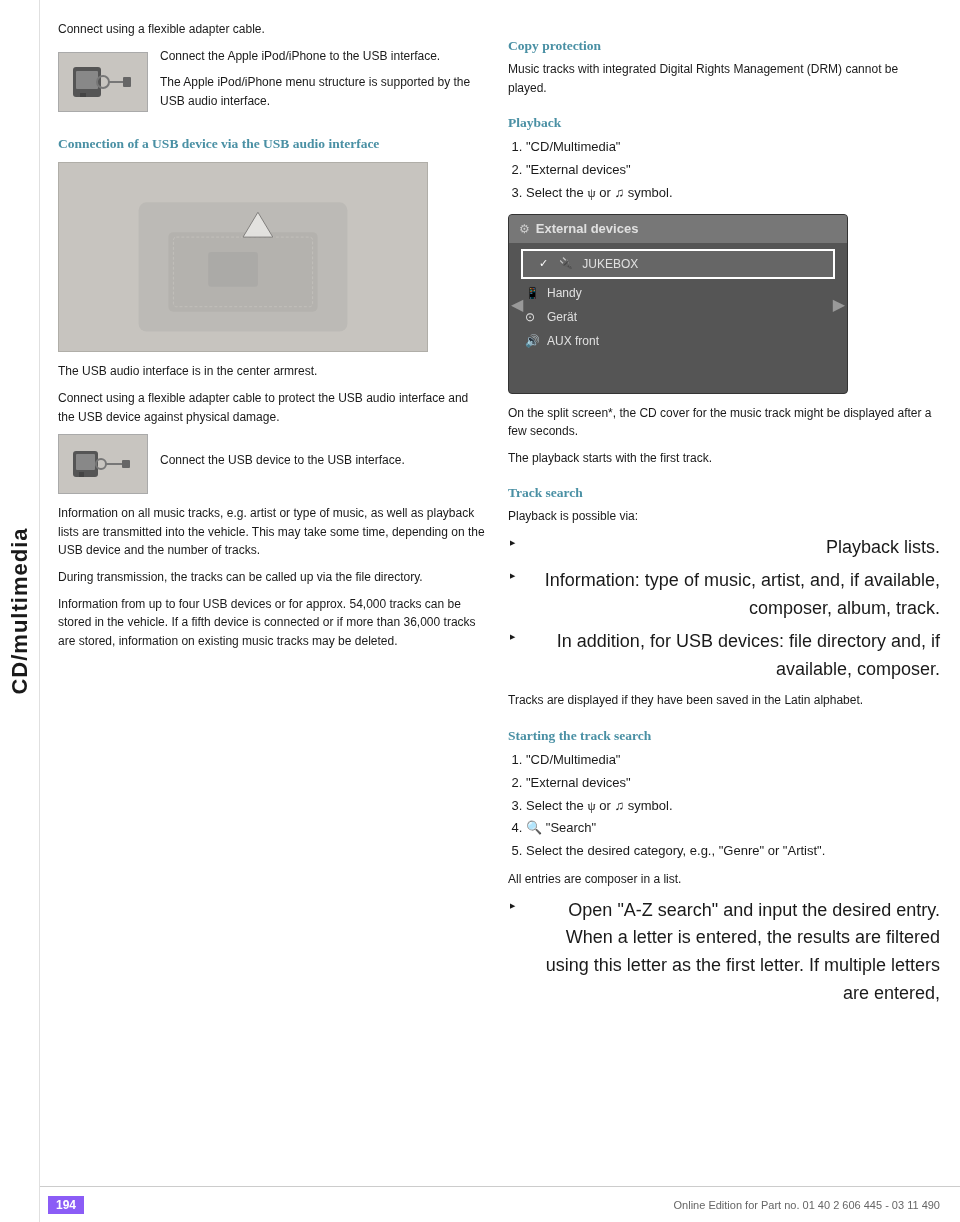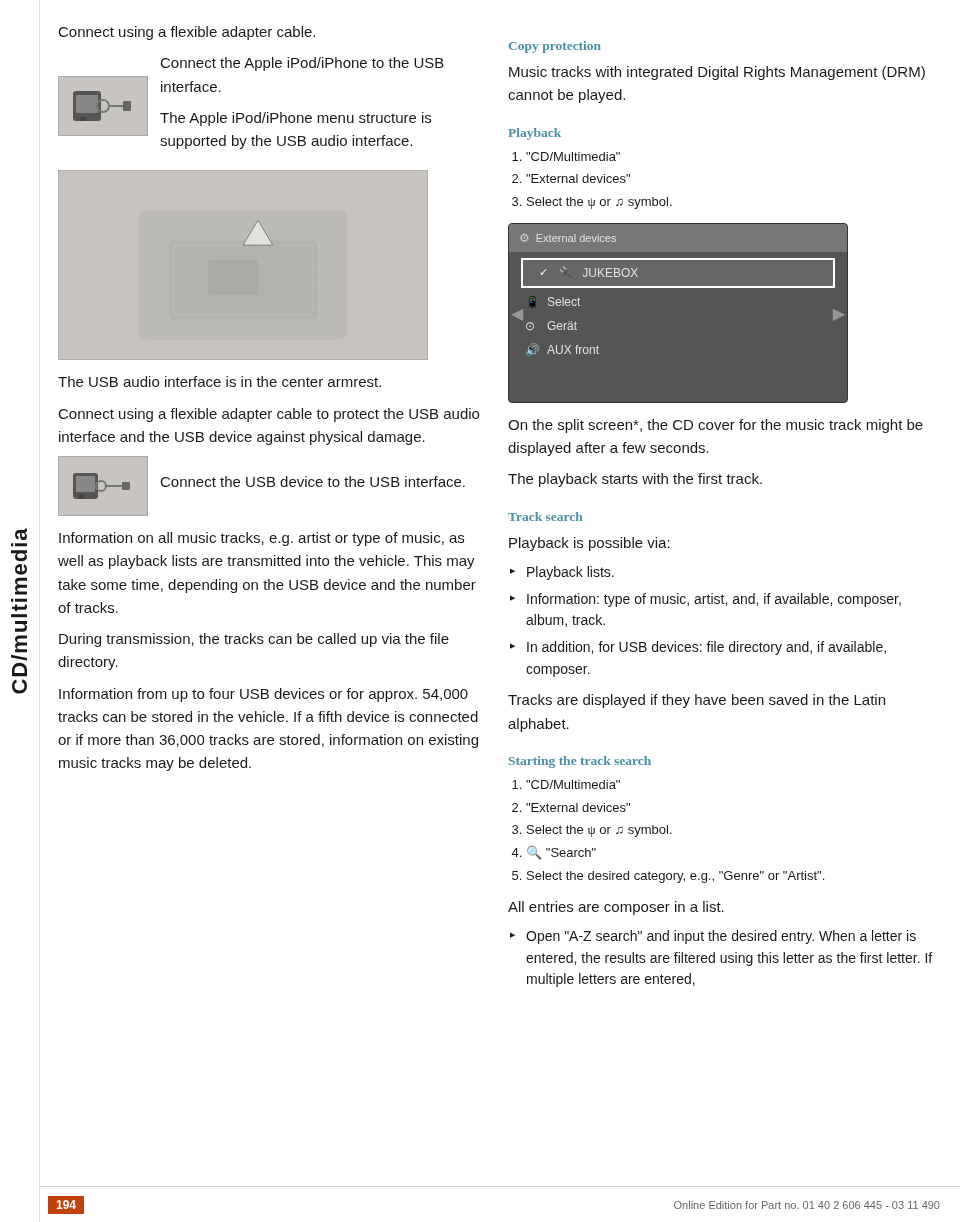--- a/index.html
+++ b/index.html
@@ -61,21 +61,21 @@
       color: #4a90a4;
       font-size: 13.5px;
       font-weight: bold;
       margin-bottom: 6px;
       margin-top: 18px;
       font-family: Liberation Serif, serif;
     }
 
     
     p {
-      font-size: 15px;
+      font-size: 12px;
       line-height: 1.55;
       margin-bottom: 8px;
       color: #1a1a1a;
     }
 
     
     ol {
       margin-left: 18px;
       margin-bottom: 8px;
     }
@@ -84,25 +84,26 @@
       line-height: 1.6;
       margin-bottom: 2px;
     }
 
     
     ul.bullet-list {
       list-style: none;
       margin-bottom: 8px;
     }
     ul.bullet-list li {
-      font-size: 14px;
+      font-size: 18px;
       line-height: 1.55;
       padding-left: 18px;
       position: relative;
       margin-bottom: 5px;
+      text-align: right;
     }
     ul.bullet-list li::before {
       content: "▶";
       font-size: 7px;
       position: absolute;
       left: 2px;
       top: 4px;
       color: #1a1a1a;
     }
 
@@ -143,22 +144,22 @@
       align-items: center;
       padding: 0 10px;
       gap: 6px;
     }
     .screen-img .screen-header .gear-icon {
       color: #ccc;
       font-size: 12px;
     }
     .screen-img .screen-header .title {
       color: #e0e0e0;
-      font-size: 11px;
-      font-weight: normal;
+      font-size: 13px;
+      font-weight: bold;
     }
     .screen-img .menu-list {
       padding: 4px 0;
     }
     .screen-img .menu-item {
       display: flex;
       align-items: center;
       padding: 5px 16px;
       gap: 8px;
       color: #e0e0e0;
@@ -214,21 +215,21 @@
       justify-content: space-between;
       padding: 0 20px 0 48px;
     }
     .footer-text {
       font-size: 11px;
       color: #666;
     }
 
     
     .page-num-box {
-      background: #c2410c;
+      background: #8b5cf6;
       color: #fff;
       padding: 2px 8px;
       font-size: 12px;
       font-weight: bold;
     }
 
     
     .top-section {
       margin-bottom: 10px;
     }
@@ -276,20 +277,21 @@
             <rect x="55" y="20" width="8" height="10" rx="1" fill="#666"></rect>
           </svg>
         </div>
         <div>
           <p>Connect the Apple iPod/iPhone to the USB interface.</p>
           <p>The Apple iPod/iPhone menu structure is supported by the USB audio interface.</p>
         </div>
       </div>
     </div>
 
+    <div class="section-heading">Connection of a USB device via the USB audio interface</div>
 
     <div class="img-placeholder large">
 
       <svg width="370" height="190" viewBox="0 0 370 190">
 
         <rect width="370" height="190" fill="#c0bdb8"></rect>
 
         <rect x="80" y="40" width="210" height="130" rx="8" fill="#aaa9a5"></rect>
 
         <rect x="110" y="70" width="150" height="80" rx="5" fill="#999895"></rect>
@@ -357,21 +359,21 @@
 
         <div style="border: 2px solid white; margin: 2px 12px;">
           <div class="menu-item selected">
             <span class="checkmark">✓</span>
             <span class="item-icon">🔌</span>
             <span class="item-text">JUKEBOX</span>
           </div>
         </div>
         <div class="menu-item">
           <span style="width:14px">📱</span>
-          <span class="item-text">Select</span>
+          <span class="item-text">Handy</span>
         </div>
         <div class="menu-item">
           <span style="width:14px">⊙</span>
           <span class="item-text">Gerät</span>
         </div>
         <div class="menu-item">
           <span style="width:14px">🔊</span>
           <span class="item-text">AUX front</span>
         </div>
       </div>

